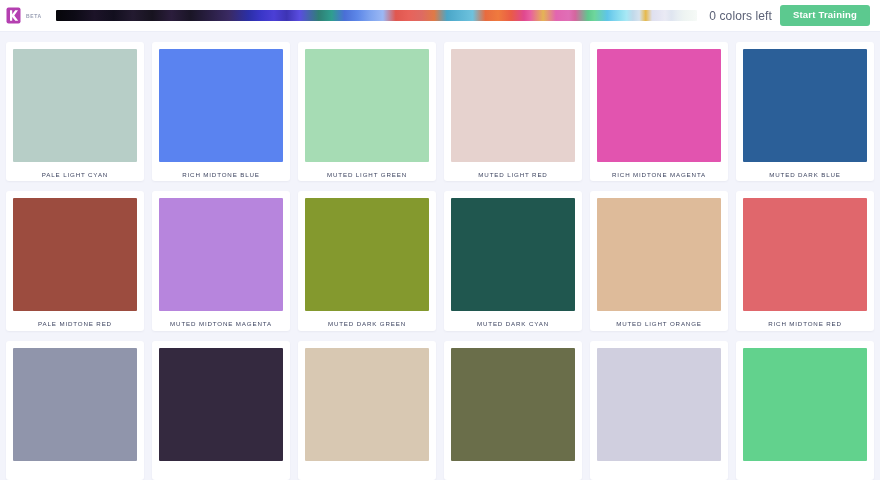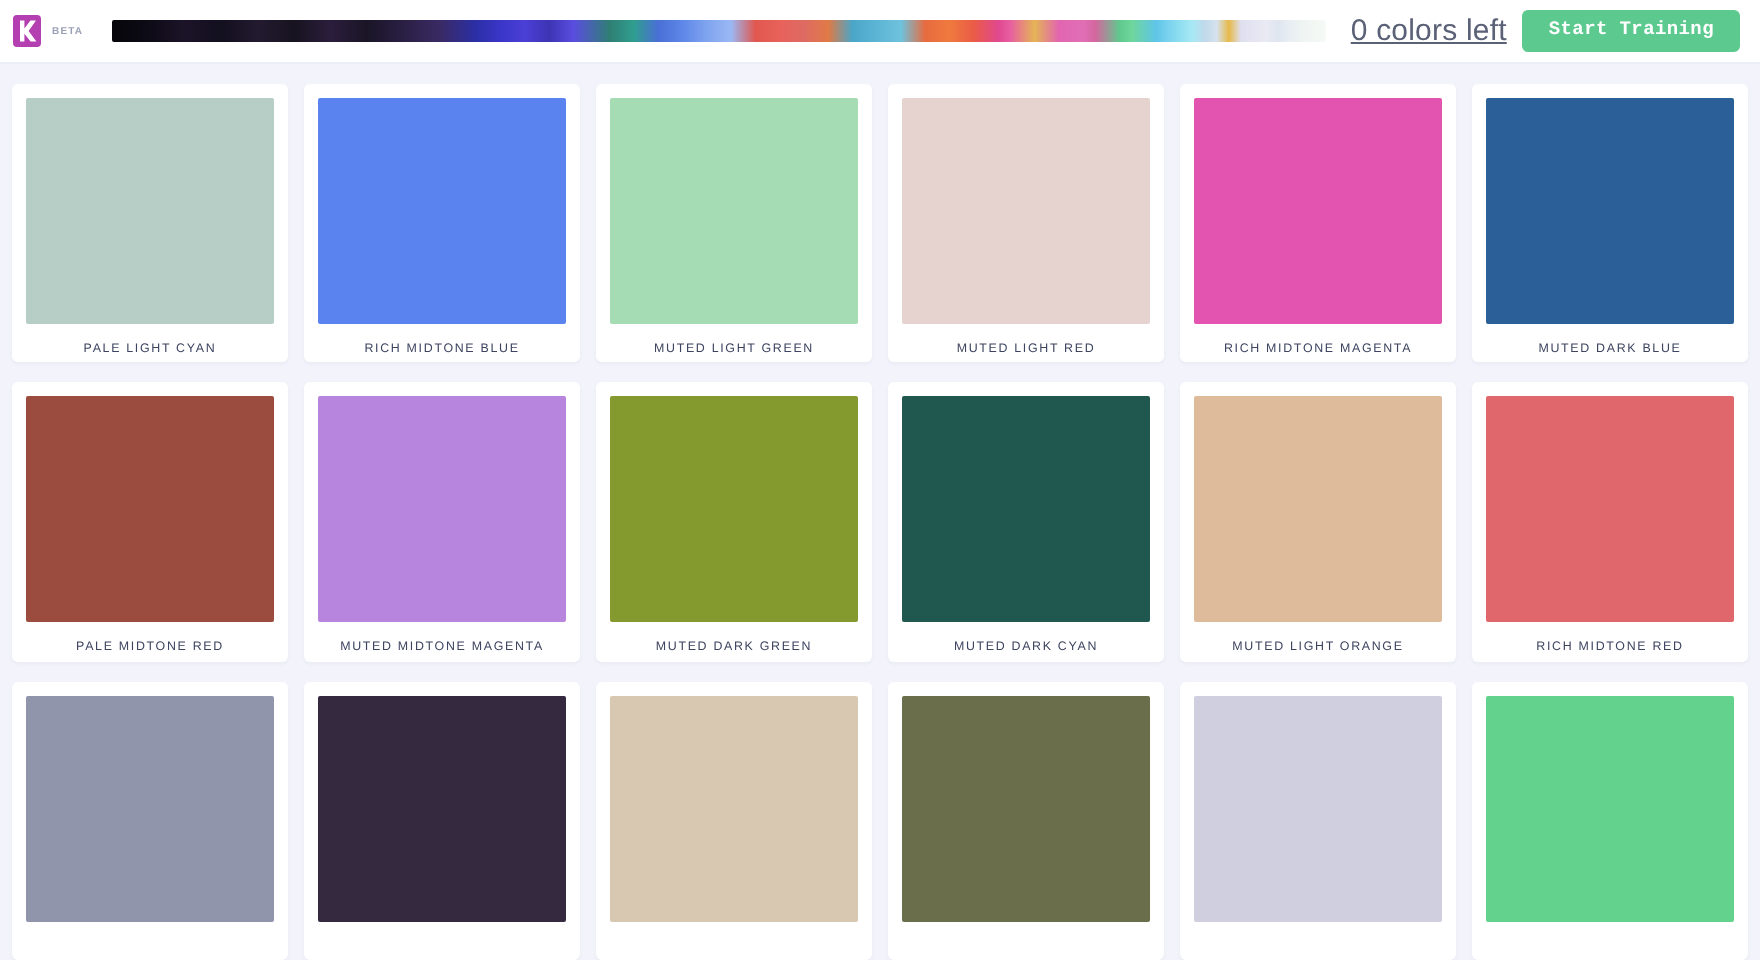--- a/index.html
+++ b/index.html
@@ -113,35 +113,34 @@
       #eaeaf4 95%,
       #dfe5f0 96%,
       #e8eef2 97%,
       #eef4f2 98%,
       #f2f7f4 99%,
       #f6faf7 100%
     );
   }
 
   .colors-left {
-    font-size: 15px;
+    font-size: 12px;
     color: #5b6176;
     white-space: nowrap;
     flex: 0 0 auto;
     letter-spacing: 0.1px;
-    text-decoration: underline;
   }
 
   .start-btn {
     flex: 0 0 auto;
     background: #5cc98f;
     color: #ffffff;
     border: none;
     border-radius: 3px;
-    font-family: Liberation Mono, monospace;
+    font-family: Liberation Sans, sans-serif;
     font-size: 9.5px;
     font-weight: bold;
     letter-spacing: 0.2px;
     padding: 5px 13px 6px;
     cursor: pointer;
     line-height: 1;
   }
 
   
   .grid {

